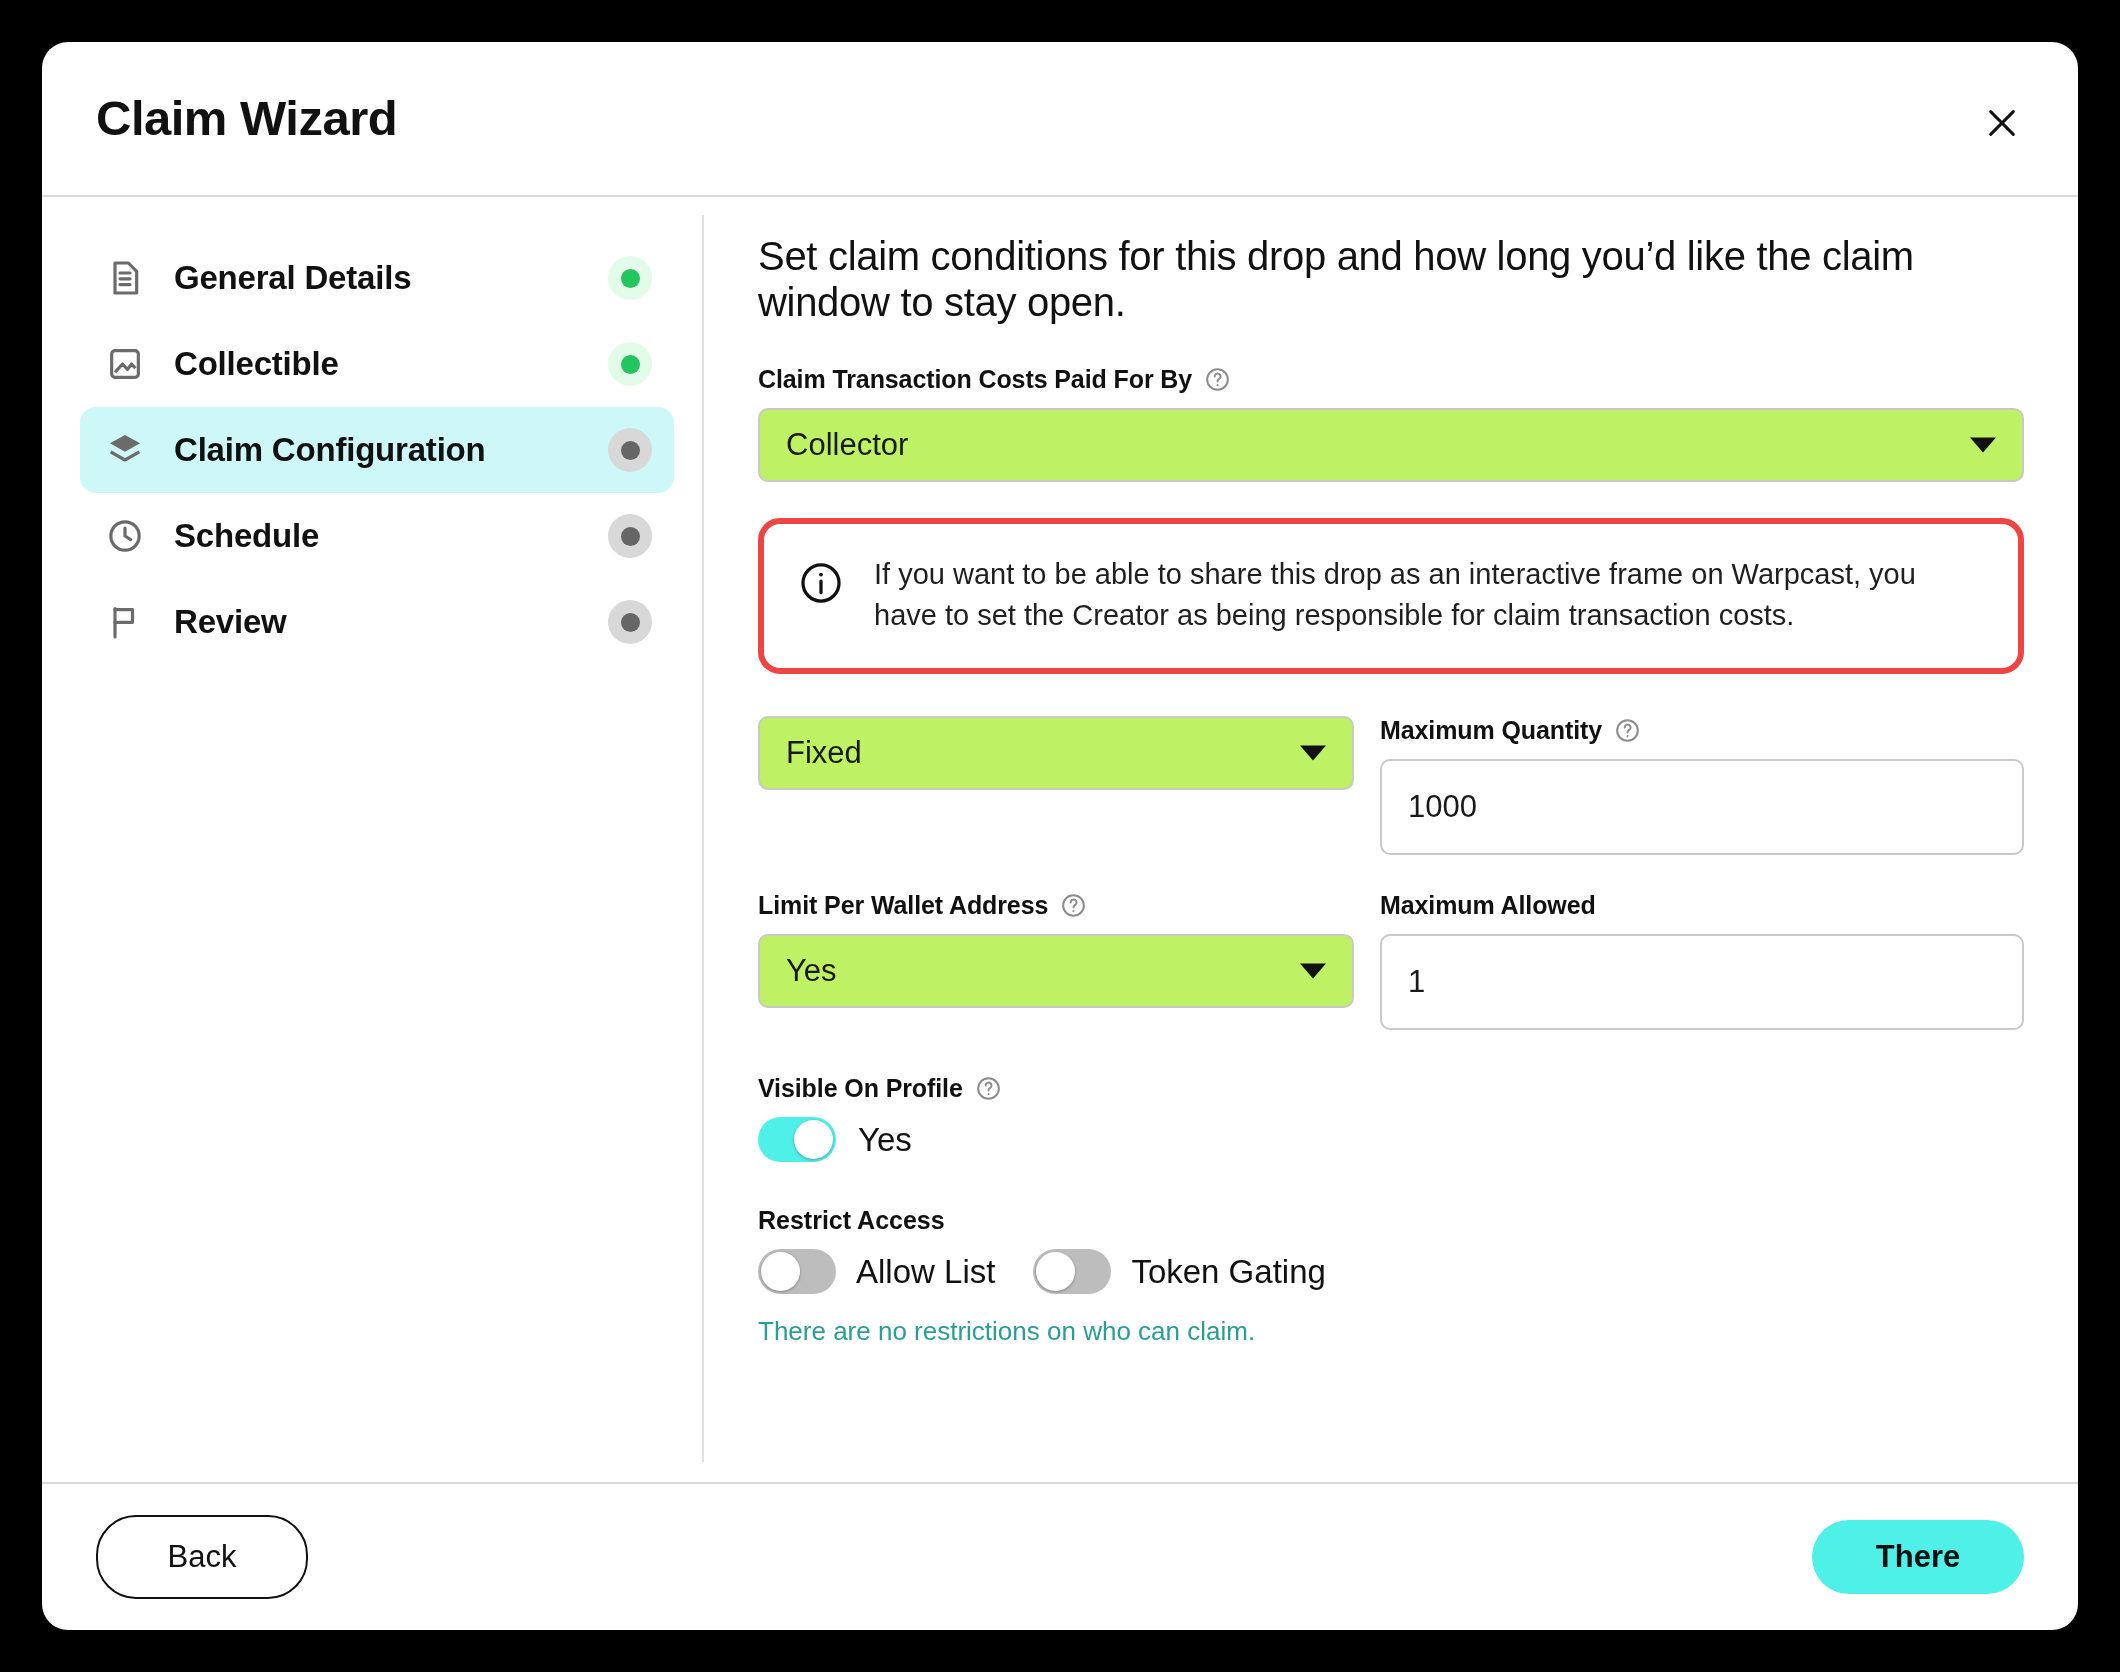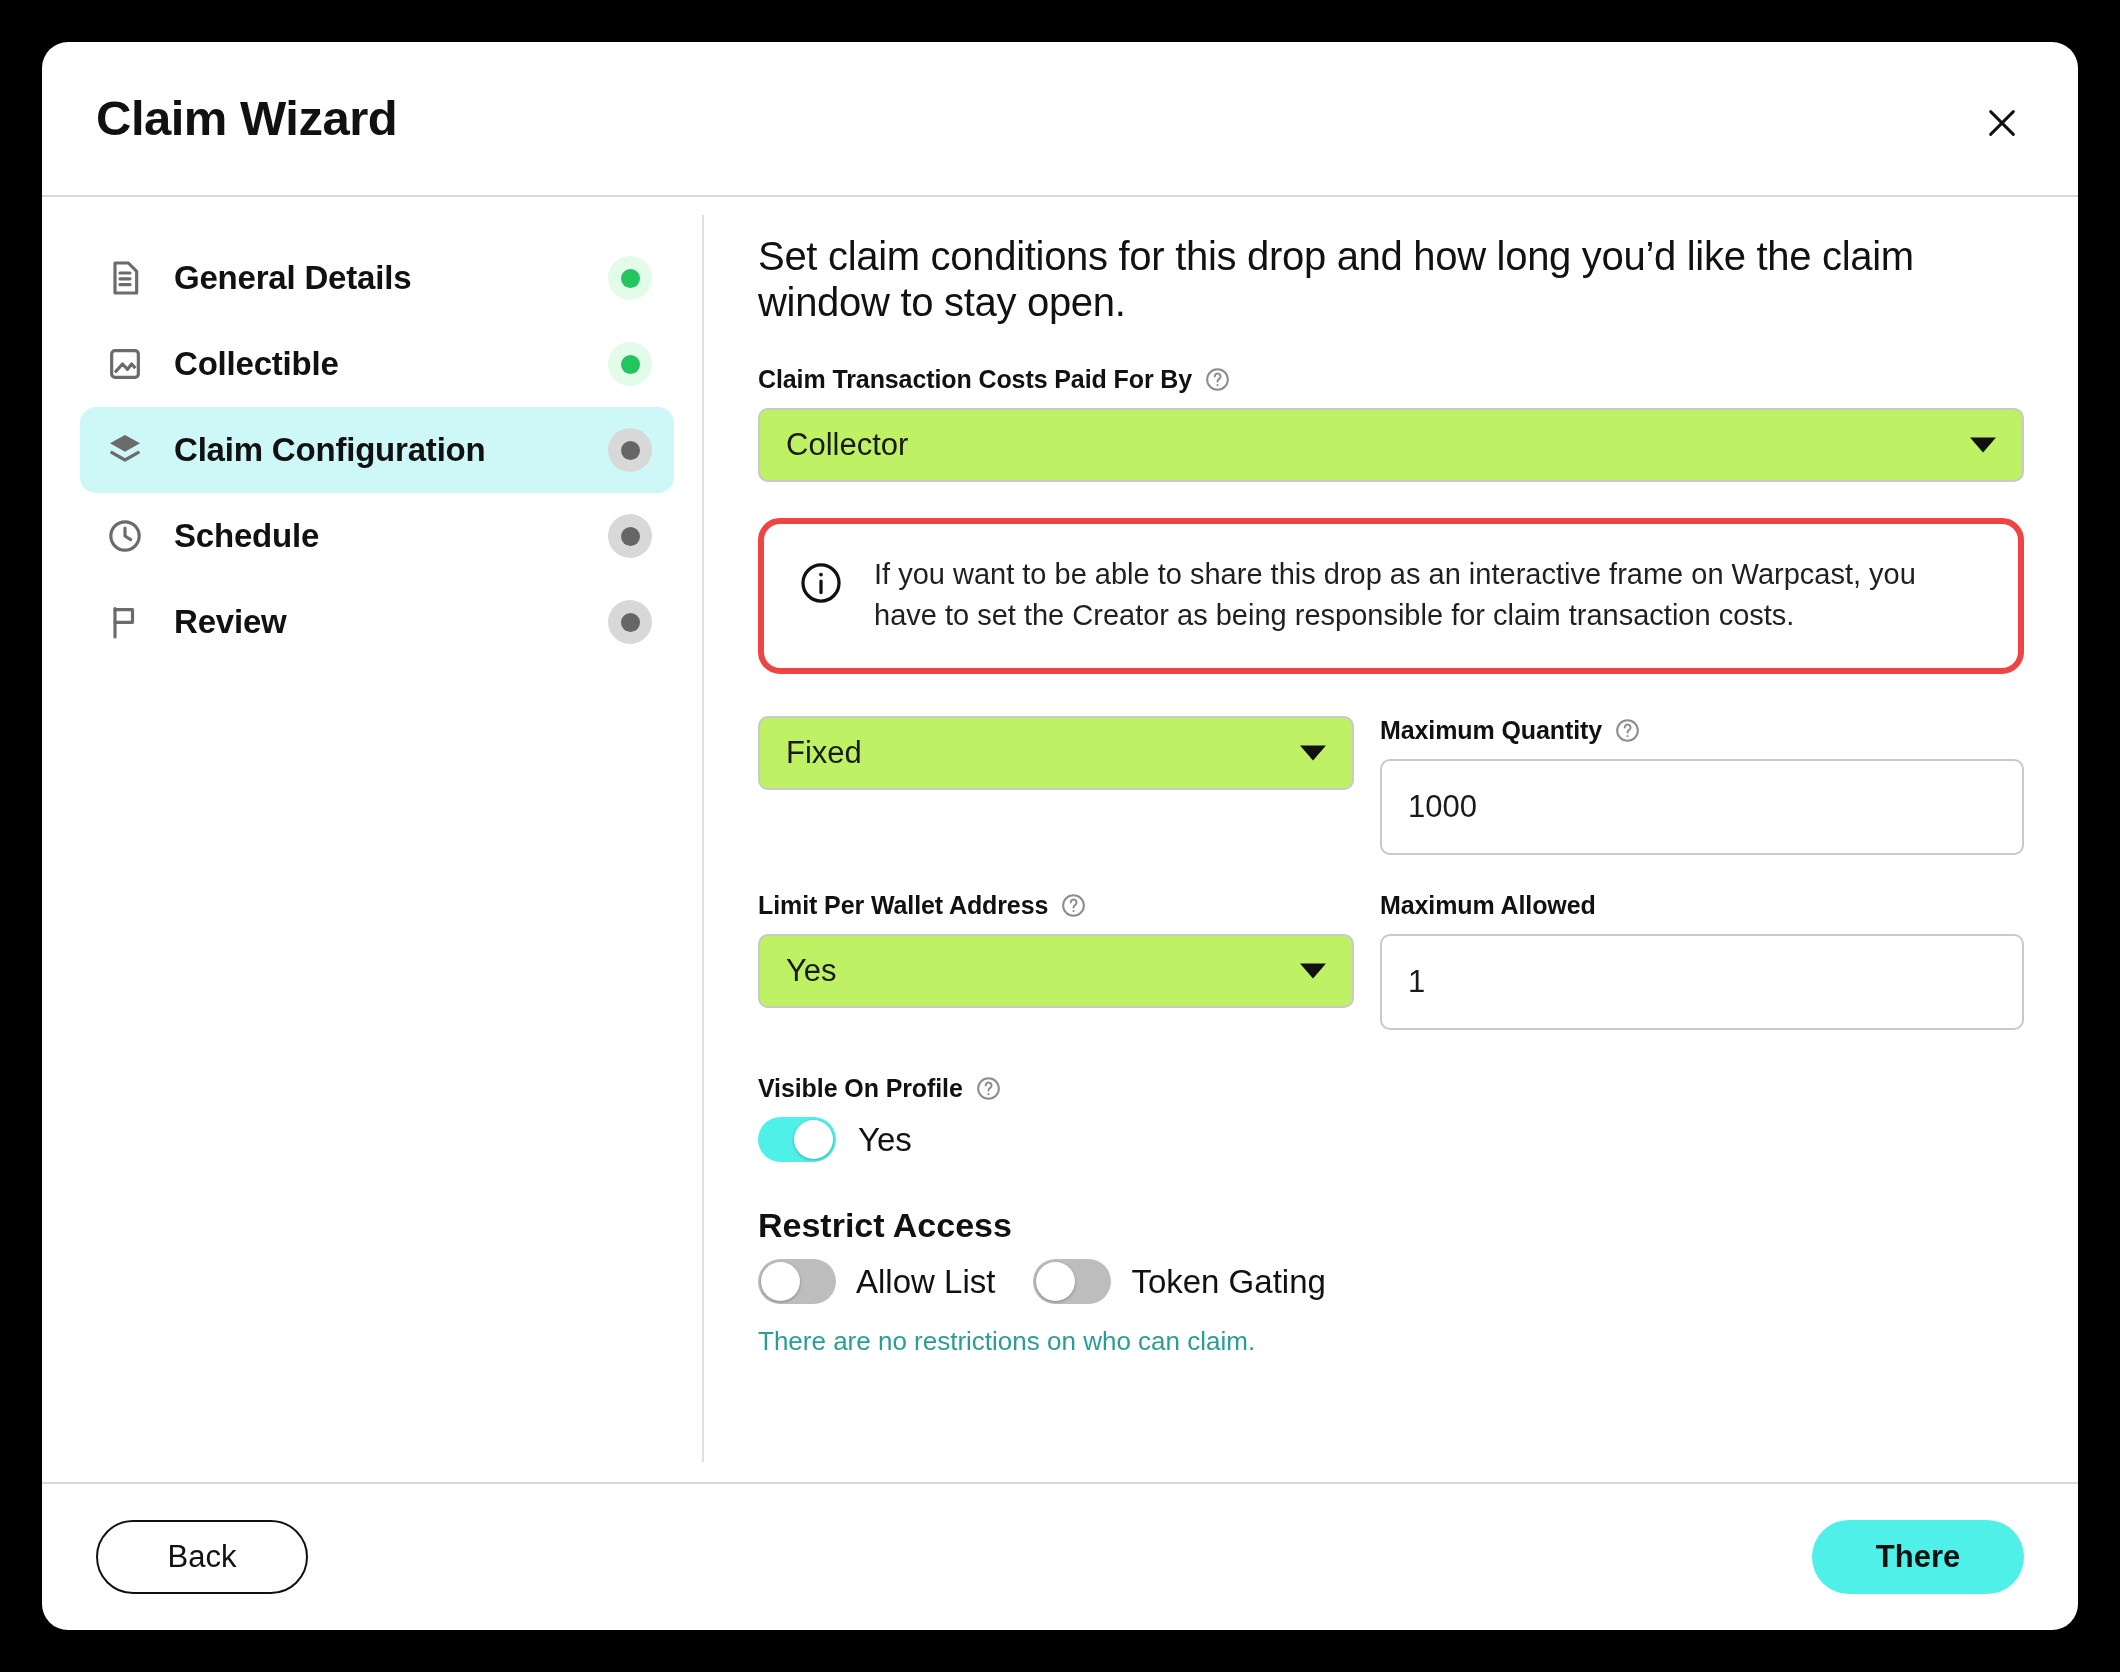--- a/index.html
+++ b/index.html
@@ -250,21 +250,21 @@
     box-shadow: 0 1px 3px rgba(0,0,0,0.3);
   }
   .toggle.on .knob { right: 3px; }
   .toggle.off .knob { left: 3px; }
   .toggle-text {
     font-size: 33px;
     color: #111111;
     white-space: nowrap;
   }
   .section-label {
-    font-size: 34px;
+    font-size: 25px;
     font-weight: 700;
     color: #111111;
     margin-bottom: 14px;
   }
   .restrict-row {
     display: flex;
     align-items: center;
     gap: 20px;
   }
   .restrict-row .toggle-text { margin-right: 18px; }
@@ -278,21 +278,21 @@
   .modal-footer {
     flex: 0 0 148px;
     border-top: 2px solid #d9d9d9;
     display: flex;
     align-items: center;
     justify-content: space-between;
     padding: 0 54px;
   }
   .btn-back {
     width: 212px;
-    height: 74px;
+    height: 84px;
     border-radius: 40px;
     border: 2px solid #111111;
     background: #ffffff;
     font-size: 31px;
     color: #111111;
     cursor: pointer;
     font-family: "Liberation Sans", sans-serif;
   }
   .btn-next {
     width: 212px;

